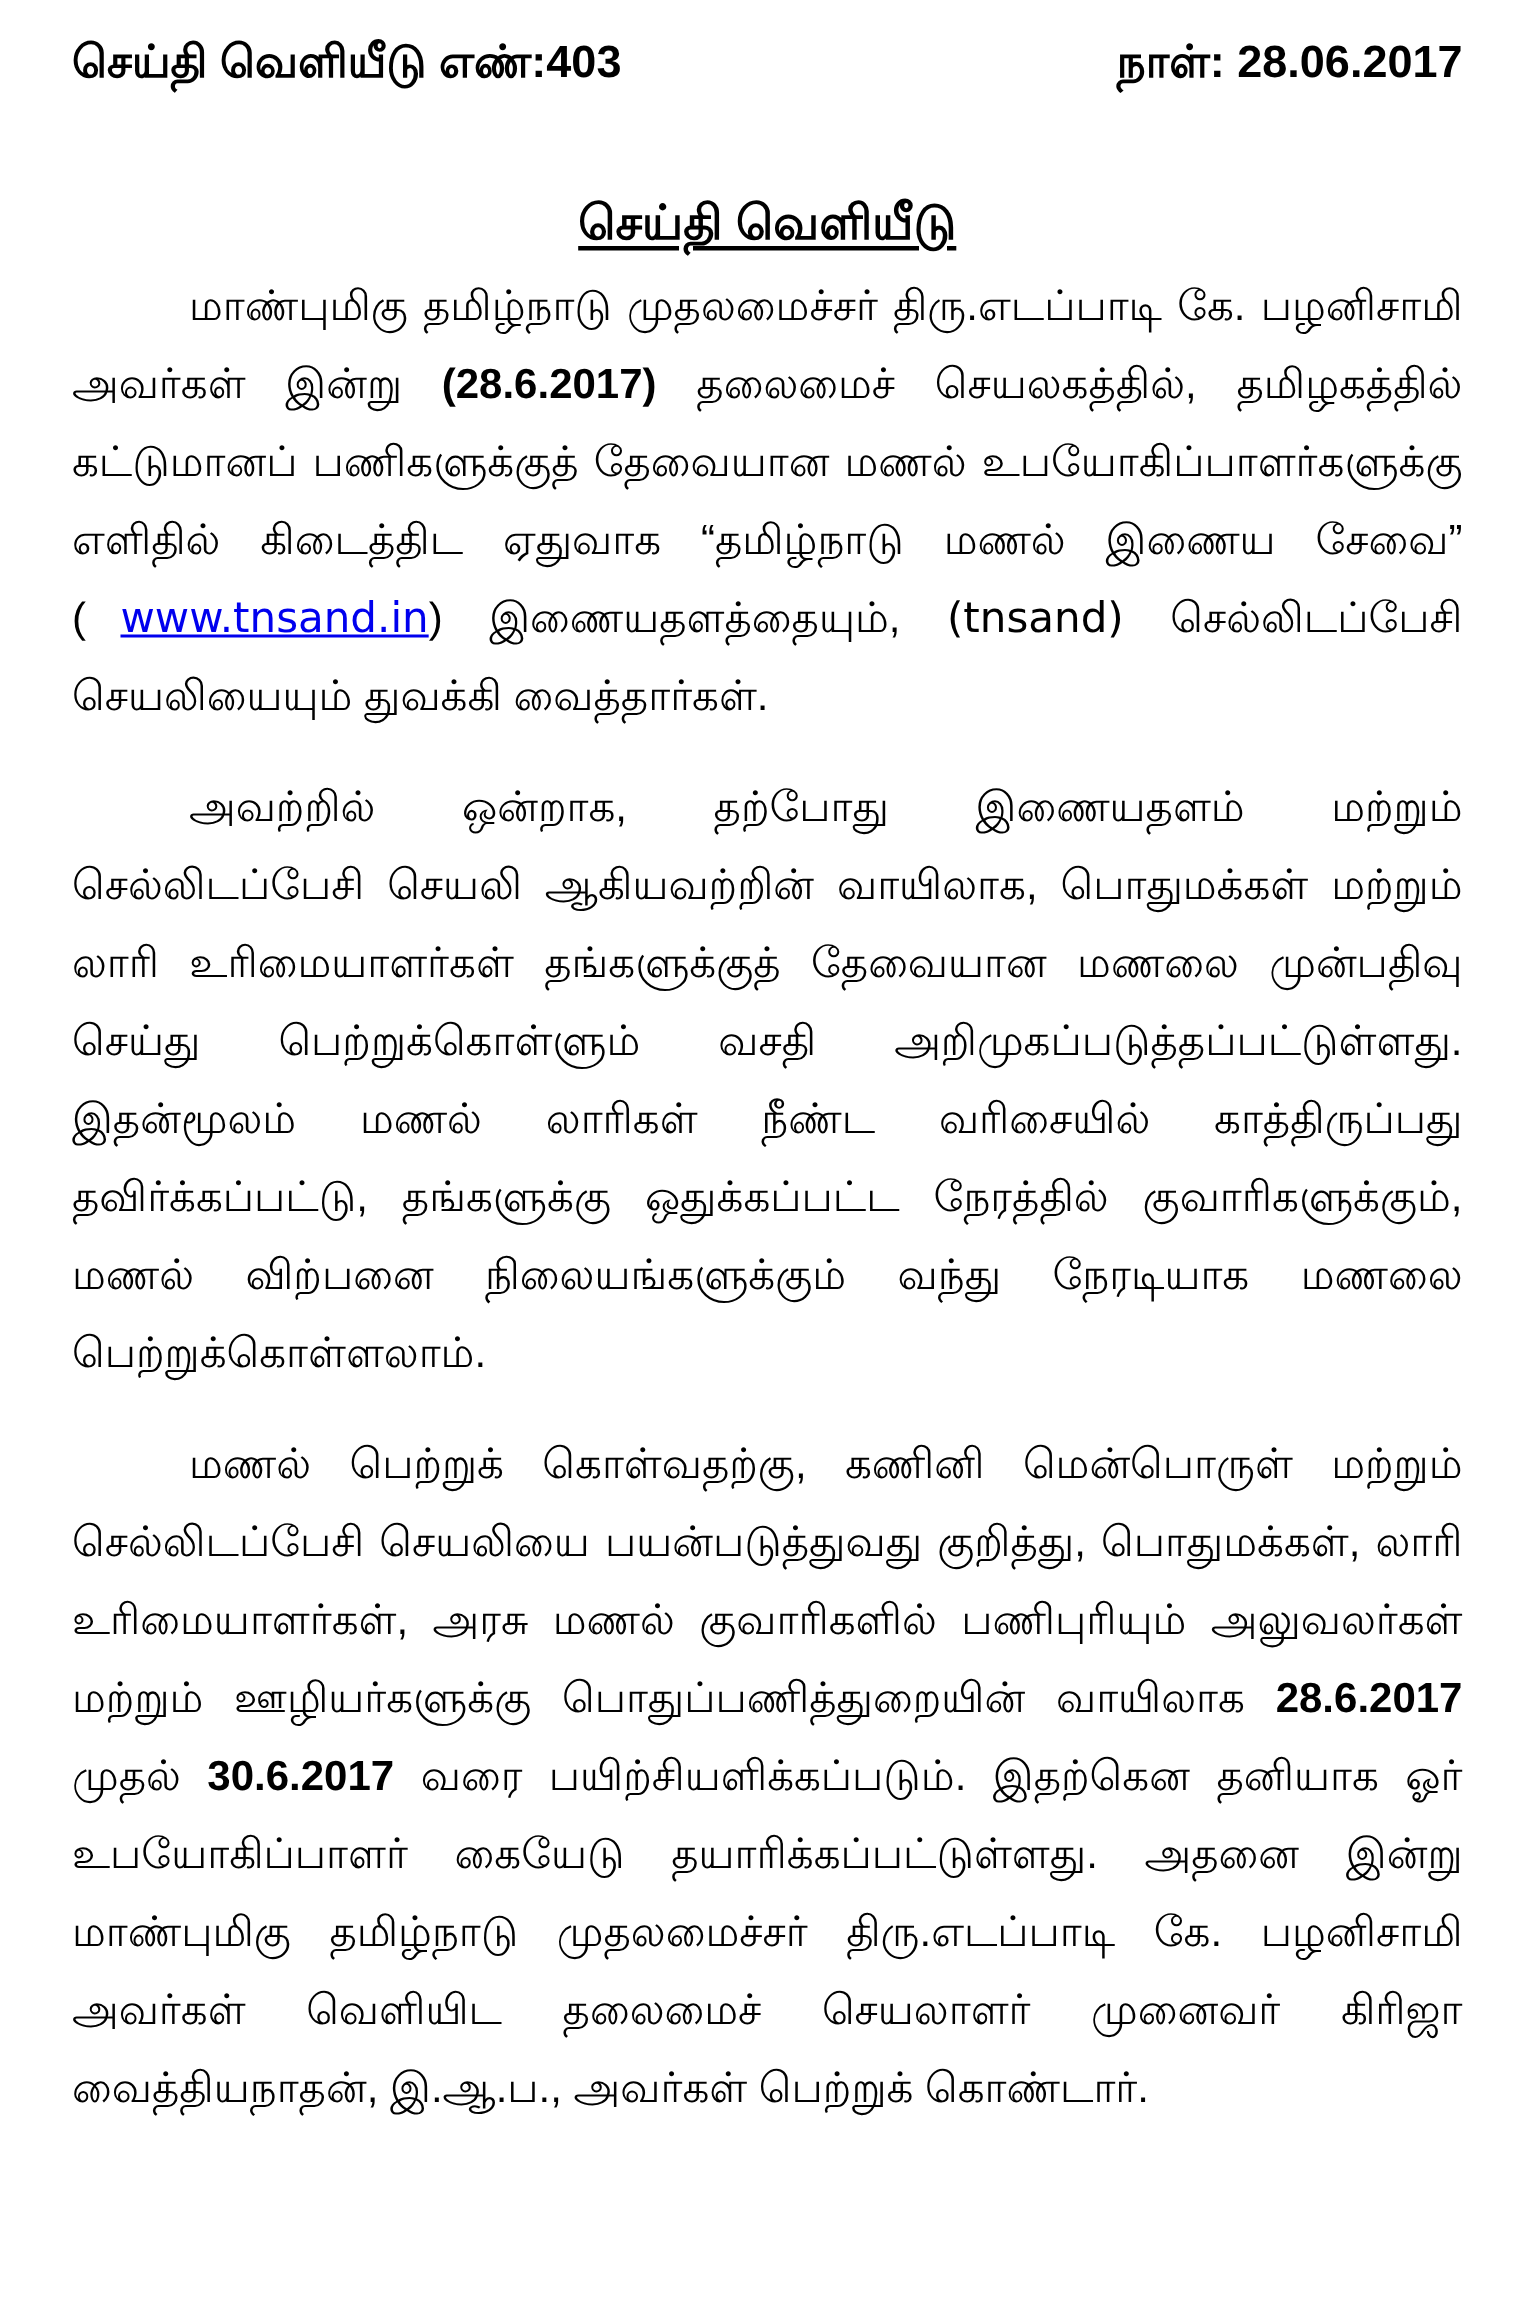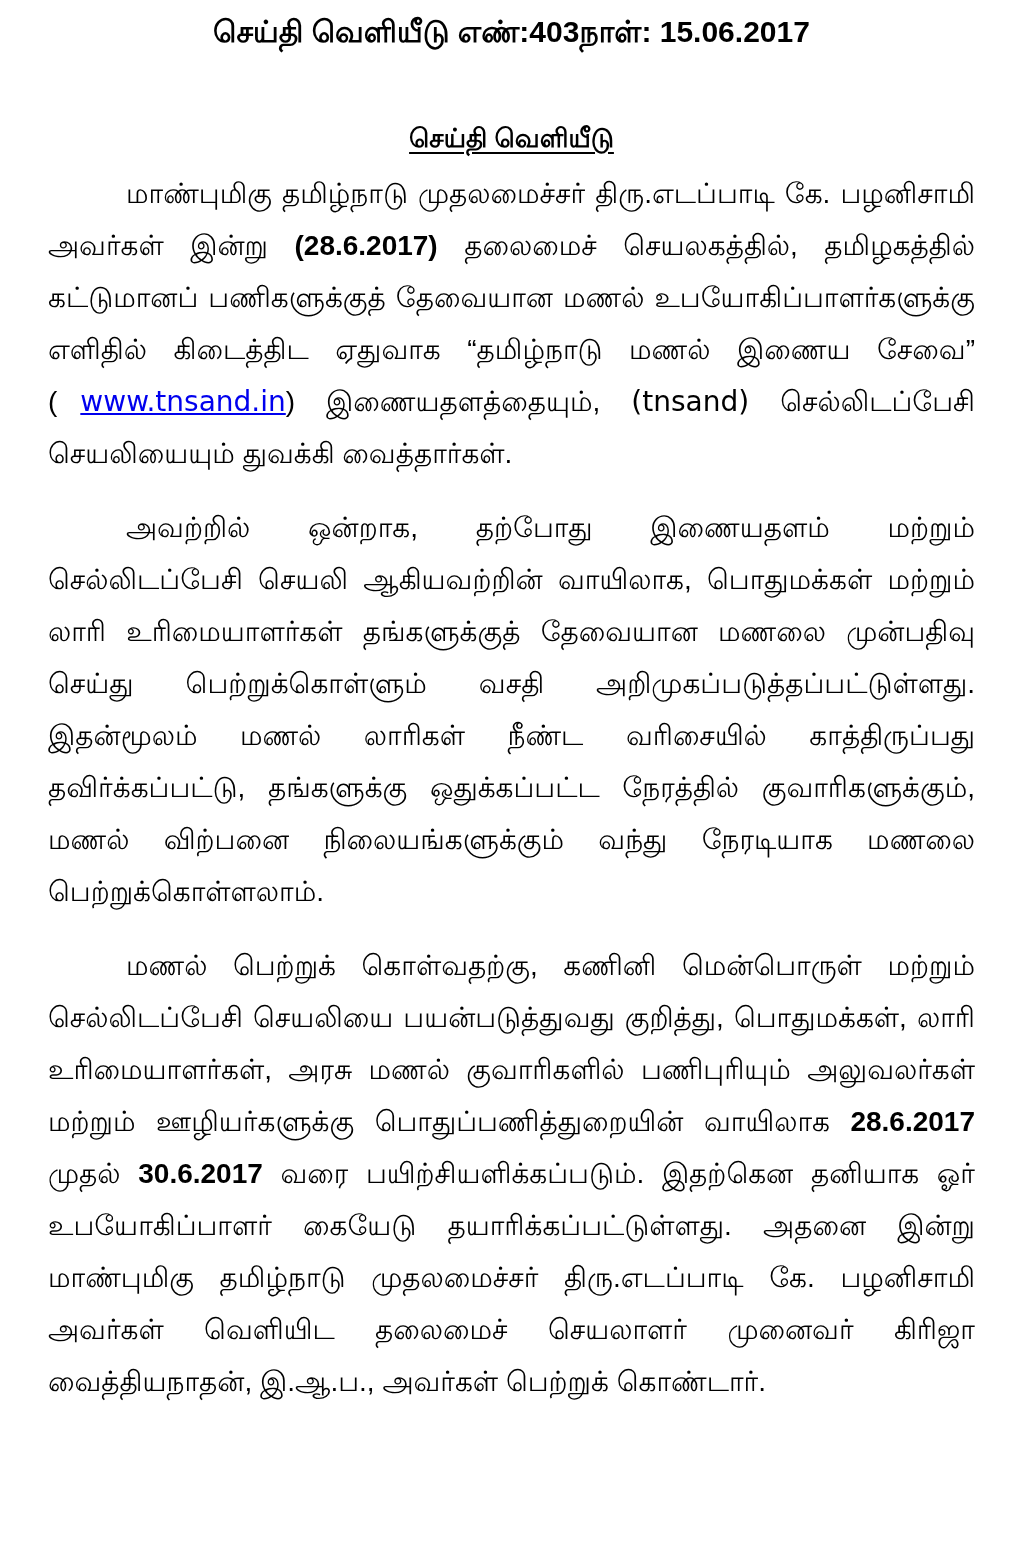--- a/index.html
+++ b/index.html
@@ -10,30 +10,31 @@
     margin: 0 auto;
     background: #ffffff;
     color: #000000;
     font-family: "Liberation Sans", sans-serif;
     box-sizing: border-box;
     padding: 12px 46px 0 48px;
     overflow: hidden;
   }
   .doc-header {
     display: flex;
-    justify-content: center;
+    justify-content: space-between;
     align-items: baseline;
     font-size: 30px;
     font-weight: bold;
     line-height: 40px;
+    margin-top: 10px;
   }
   .doc-title-wrap {
     text-align: center;
     margin-top: 64px;
-    font-size: 26px;
+    font-size: 32px;
     font-weight: bold;
     line-height: 44px;
   }
   .doc-title-wrap .underline { text-decoration: underline; text-underline-offset: 5px; }
   .doc-body { margin-top: 8px; }
   .para {
     margin: 0 0 22px 0;
     font-size: 28px;
     line-height: 52px;
     text-align: justify;
@@ -48,21 +49,21 @@
     margin-left: 23px;
   }
 </style>
 </head>
 <body>
 
 <div class="page">
 
   <div class="doc-header">
     <span>செய்தி வெளியீடு எண்:403</span>
-    <span>நாள்: 15.06.2017</span>
+    <span>நாள்: 28.06.2017</span>
   </div>
 
   <div class="doc-title-wrap">
     <span class="underline">செய்தி வெளியீடு</span>
   </div>
 
   <div class="doc-body" id="doc-body" style="color: rgb(0, 0, 0);">
       <p class="para"><span class="">மாண்புமிகு தமிழ்நாடு முதலமைச்சர் திரு.எடப்பாடி கே. பழனிசாமி அவர்கள் இன்று </span><span class="bold">(28.6.2017)</span><span class=""> தலைமைச் செயலகத்தில், தமிழகத்தில் கட்டுமானப் பணிகளுக்குத் தேவையான மணல் உபயோகிப்பாளர்களுக்கு எளிதில் கிடைத்திட ஏதுவாக “தமிழ்நாடு மணல் இணைய சேவை” (</span><a class="site-link latin" href="#" style="color: rgb(0, 0, 238);">www.tnsand.in</a><span class="">) இணையதளத்தையும், </span><span class="latin">(tnsand)</span><span class=""> செல்லிடப்பேசி செயலியையும் துவக்கி வைத்தார்கள்.</span></p>
       <p class="para"><span class="">அவற்றில் ஒன்றாக, தற்போது இணையதளம் மற்றும் செல்லிடப்பேசி செயலி ஆகியவற்றின் வாயிலாக, பொதுமக்கள் மற்றும் லாரி உரிமையாளர்கள் தங்களுக்குத் தேவையான மணலை முன்பதிவு செய்து பெற்றுக்கொள்ளும் வசதி அறிமுகப்படுத்தப்பட்டுள்ளது.  இதன்மூலம் மணல் லாரிகள் நீண்ட வரிசையில் காத்திருப்பது தவிர்க்கப்பட்டு, தங்களுக்கு ஒதுக்கப்பட்ட நேரத்தில் குவாரிகளுக்கும், மணல் விற்பனை நிலையங்களுக்கும் வந்து நேரடியாக மணலை பெற்றுக்கொள்ளலாம்.</span></p>
       <p class="para"><span class="">மணல் பெற்றுக் கொள்வதற்கு, கணினி மென்பொருள் மற்றும் செல்லிடப்பேசி செயலியை பயன்படுத்துவது குறித்து, பொதுமக்கள், லாரி உரிமையாளர்கள், அரசு மணல் குவாரிகளில் பணிபுரியும் அலுவலர்கள் மற்றும் ஊழியர்களுக்கு பொதுப்பணித்துறையின் வாயிலாக </span><span class="bold">28.6.2017</span><span class=""> முதல் </span><span class="bold">30.6.2017</span><span class=""> வரை பயிற்சியளிக்கப்படும். இதற்கென தனியாக ஓர் உபயோகிப்பாளர் கையேடு தயாரிக்கப்பட்டுள்ளது. அதனை இன்று மாண்புமிகு தமிழ்நாடு முதலமைச்சர் திரு.எடப்பாடி கே. பழனிசாமி அவர்கள் வெளியிட தலைமைச் செயலாளர் முனைவர் கிரிஜா வைத்தியநாதன், இ.ஆ.ப., அவர்கள் பெற்றுக் கொண்டார்.</span></p>

